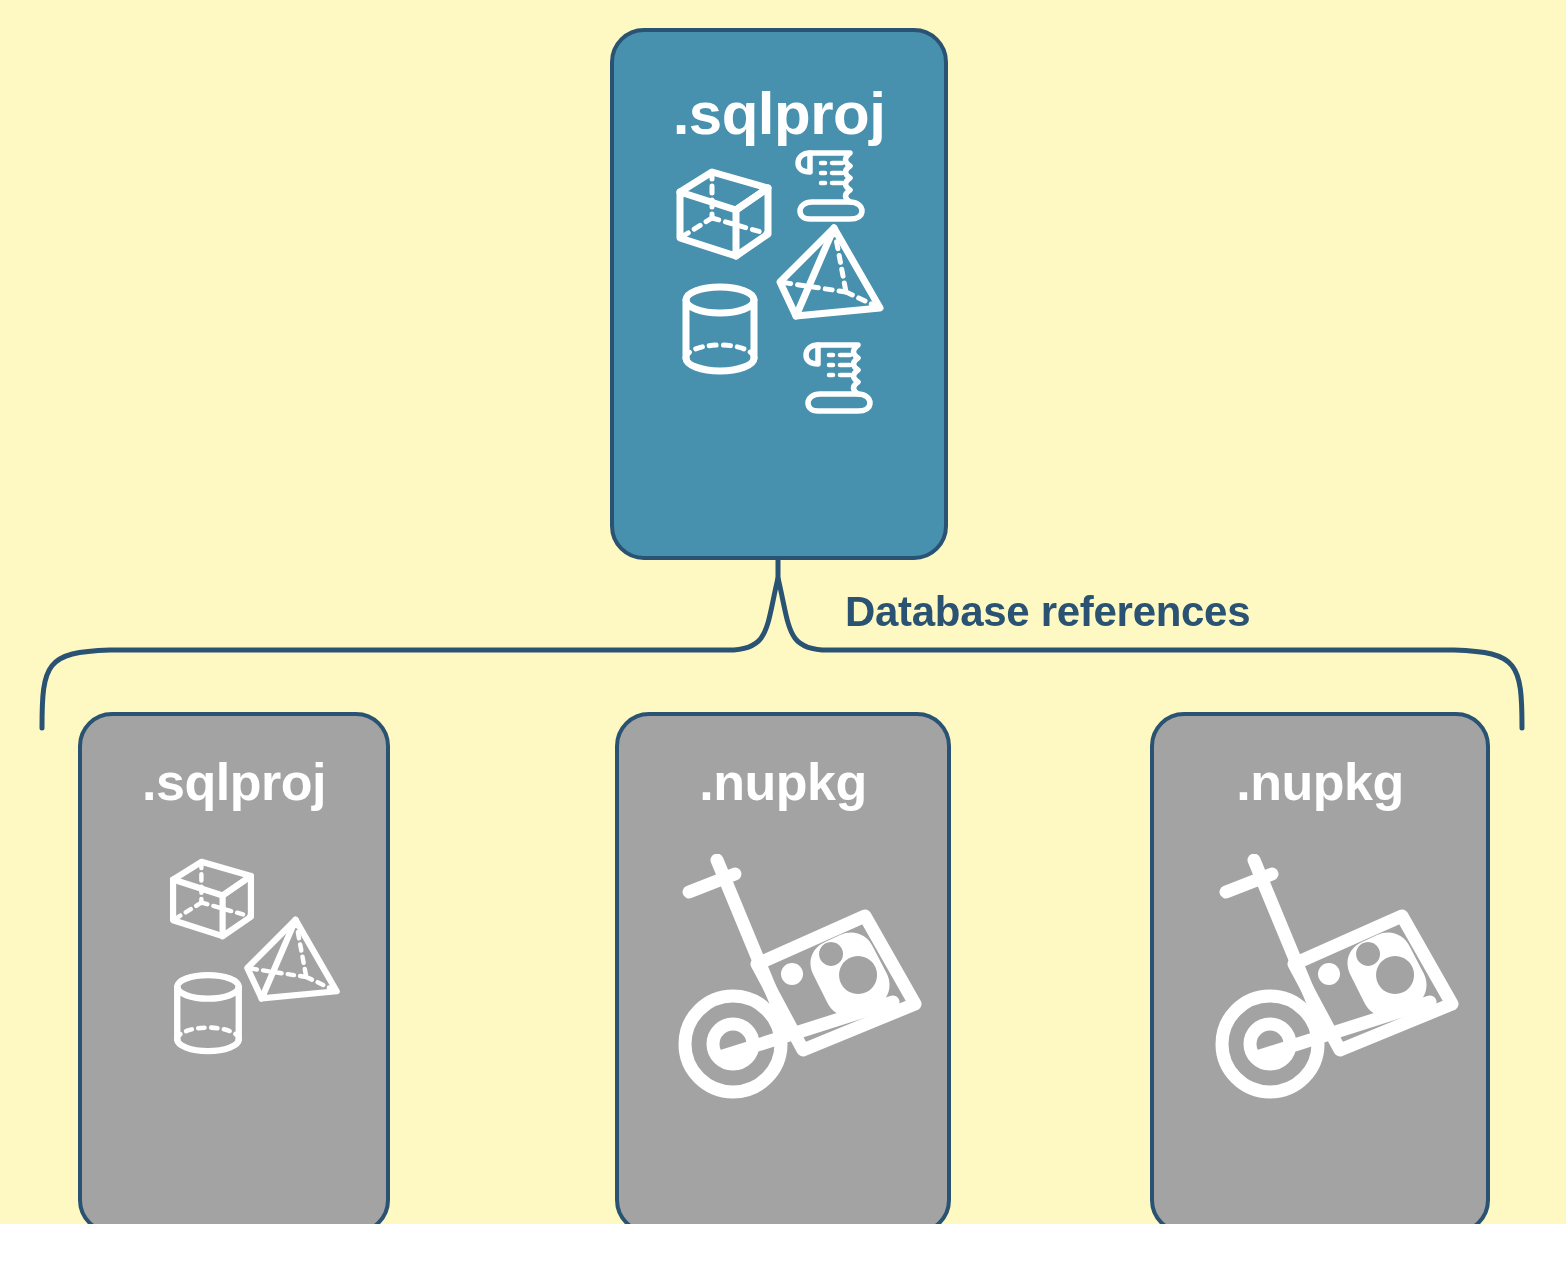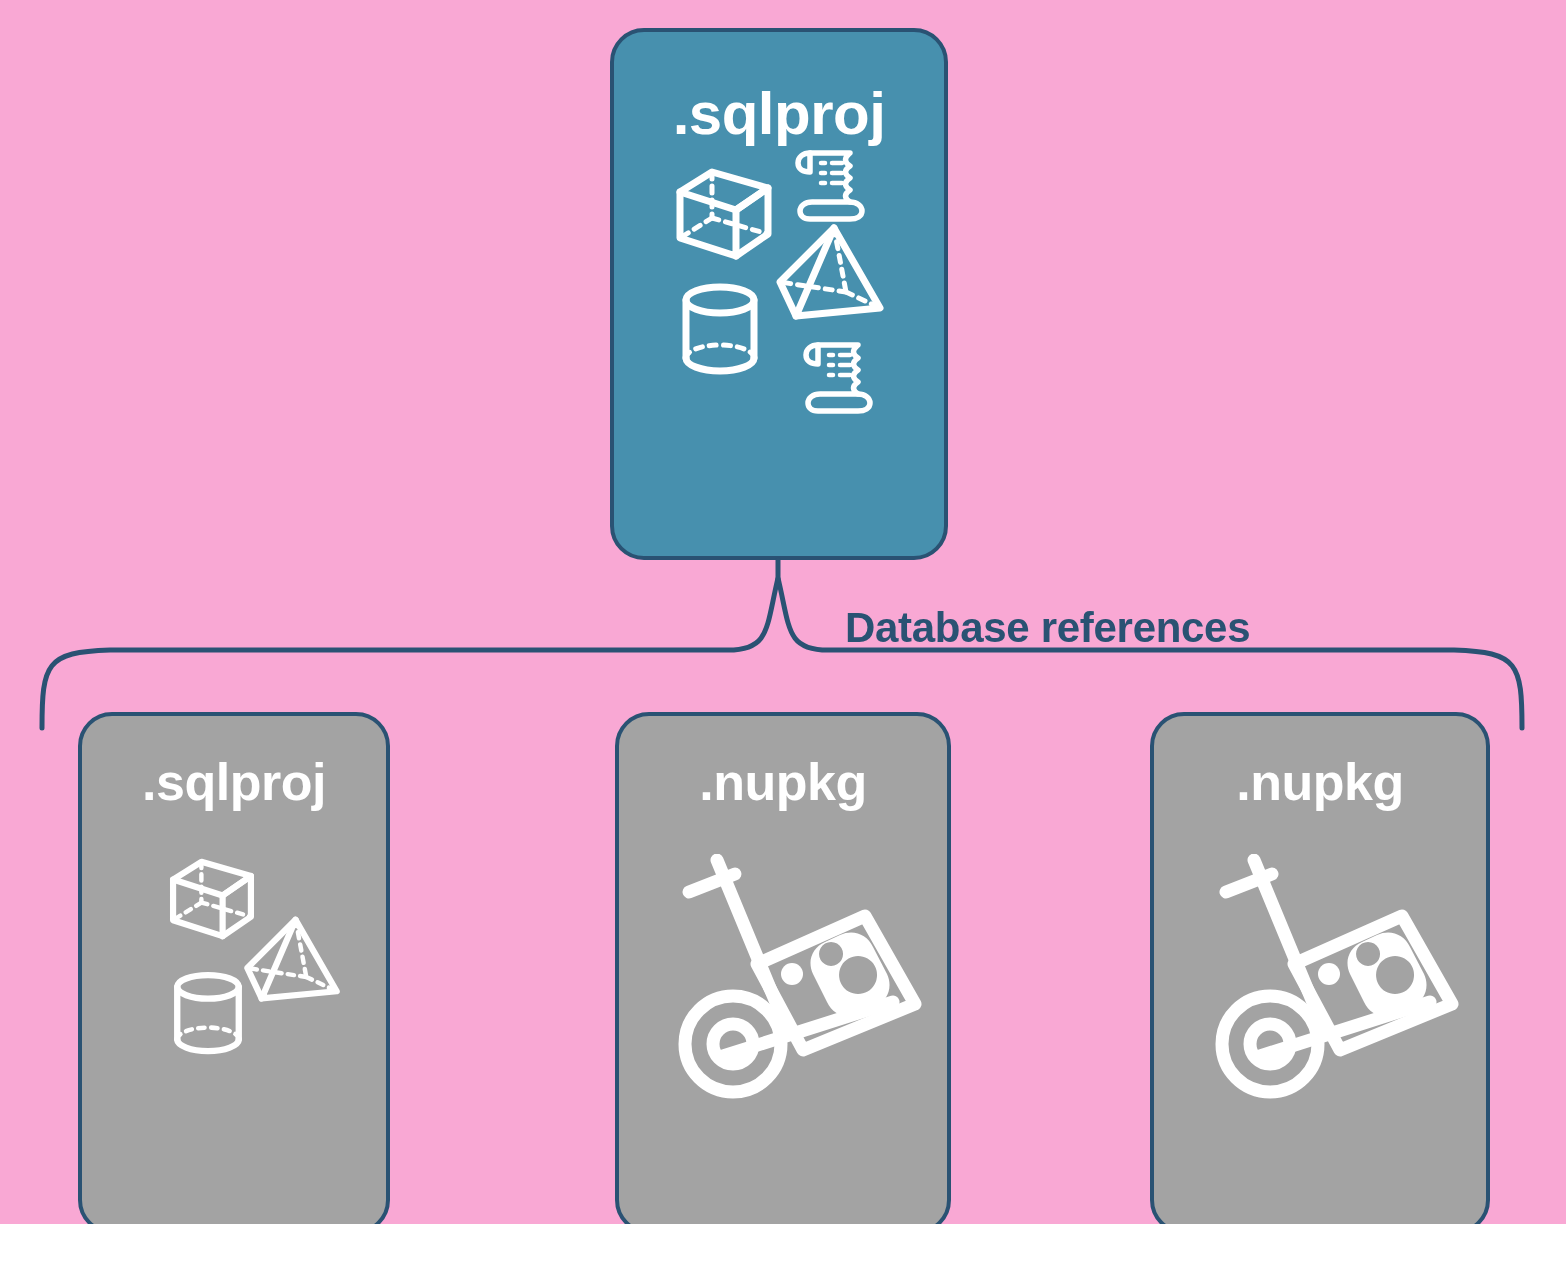--- a/index.html
+++ b/index.html
@@ -7,21 +7,21 @@
     padding: 0;
     background: #ffffff;
   }
   body {
     font-family: "Liberation Sans", sans-serif;
   }
   #canvas {
     position: relative;
     width: 1566px;
     height: 1224px;
-    background: #f9a8d4;
+    background: #fef9c3;
     overflow: hidden;
   }
   .node-box {
     position: absolute;
     box-sizing: border-box;
     border: 4px solid #2a5273;
     border-radius: 34px;
     display: flex;
     flex-direction: column;
     align-items: center;
@@ -75,21 +75,20 @@
   #brace-label {
     position: absolute;
     left: 845px;
     top: 588px;
     font-size: 42px;
     font-weight: bold;
     color: #2a5273;
     letter-spacing: -0.3px;
     white-space: nowrap;
     user-select: none;
-    margin-top: 16px;
   }
 </style>
 </head>
 <body>
 
 <div id="canvas">
 
   <div class="node-box primary" id="box-top">
     <div class="node-title">.sqlproj</div>
     <div class="icon-area">

